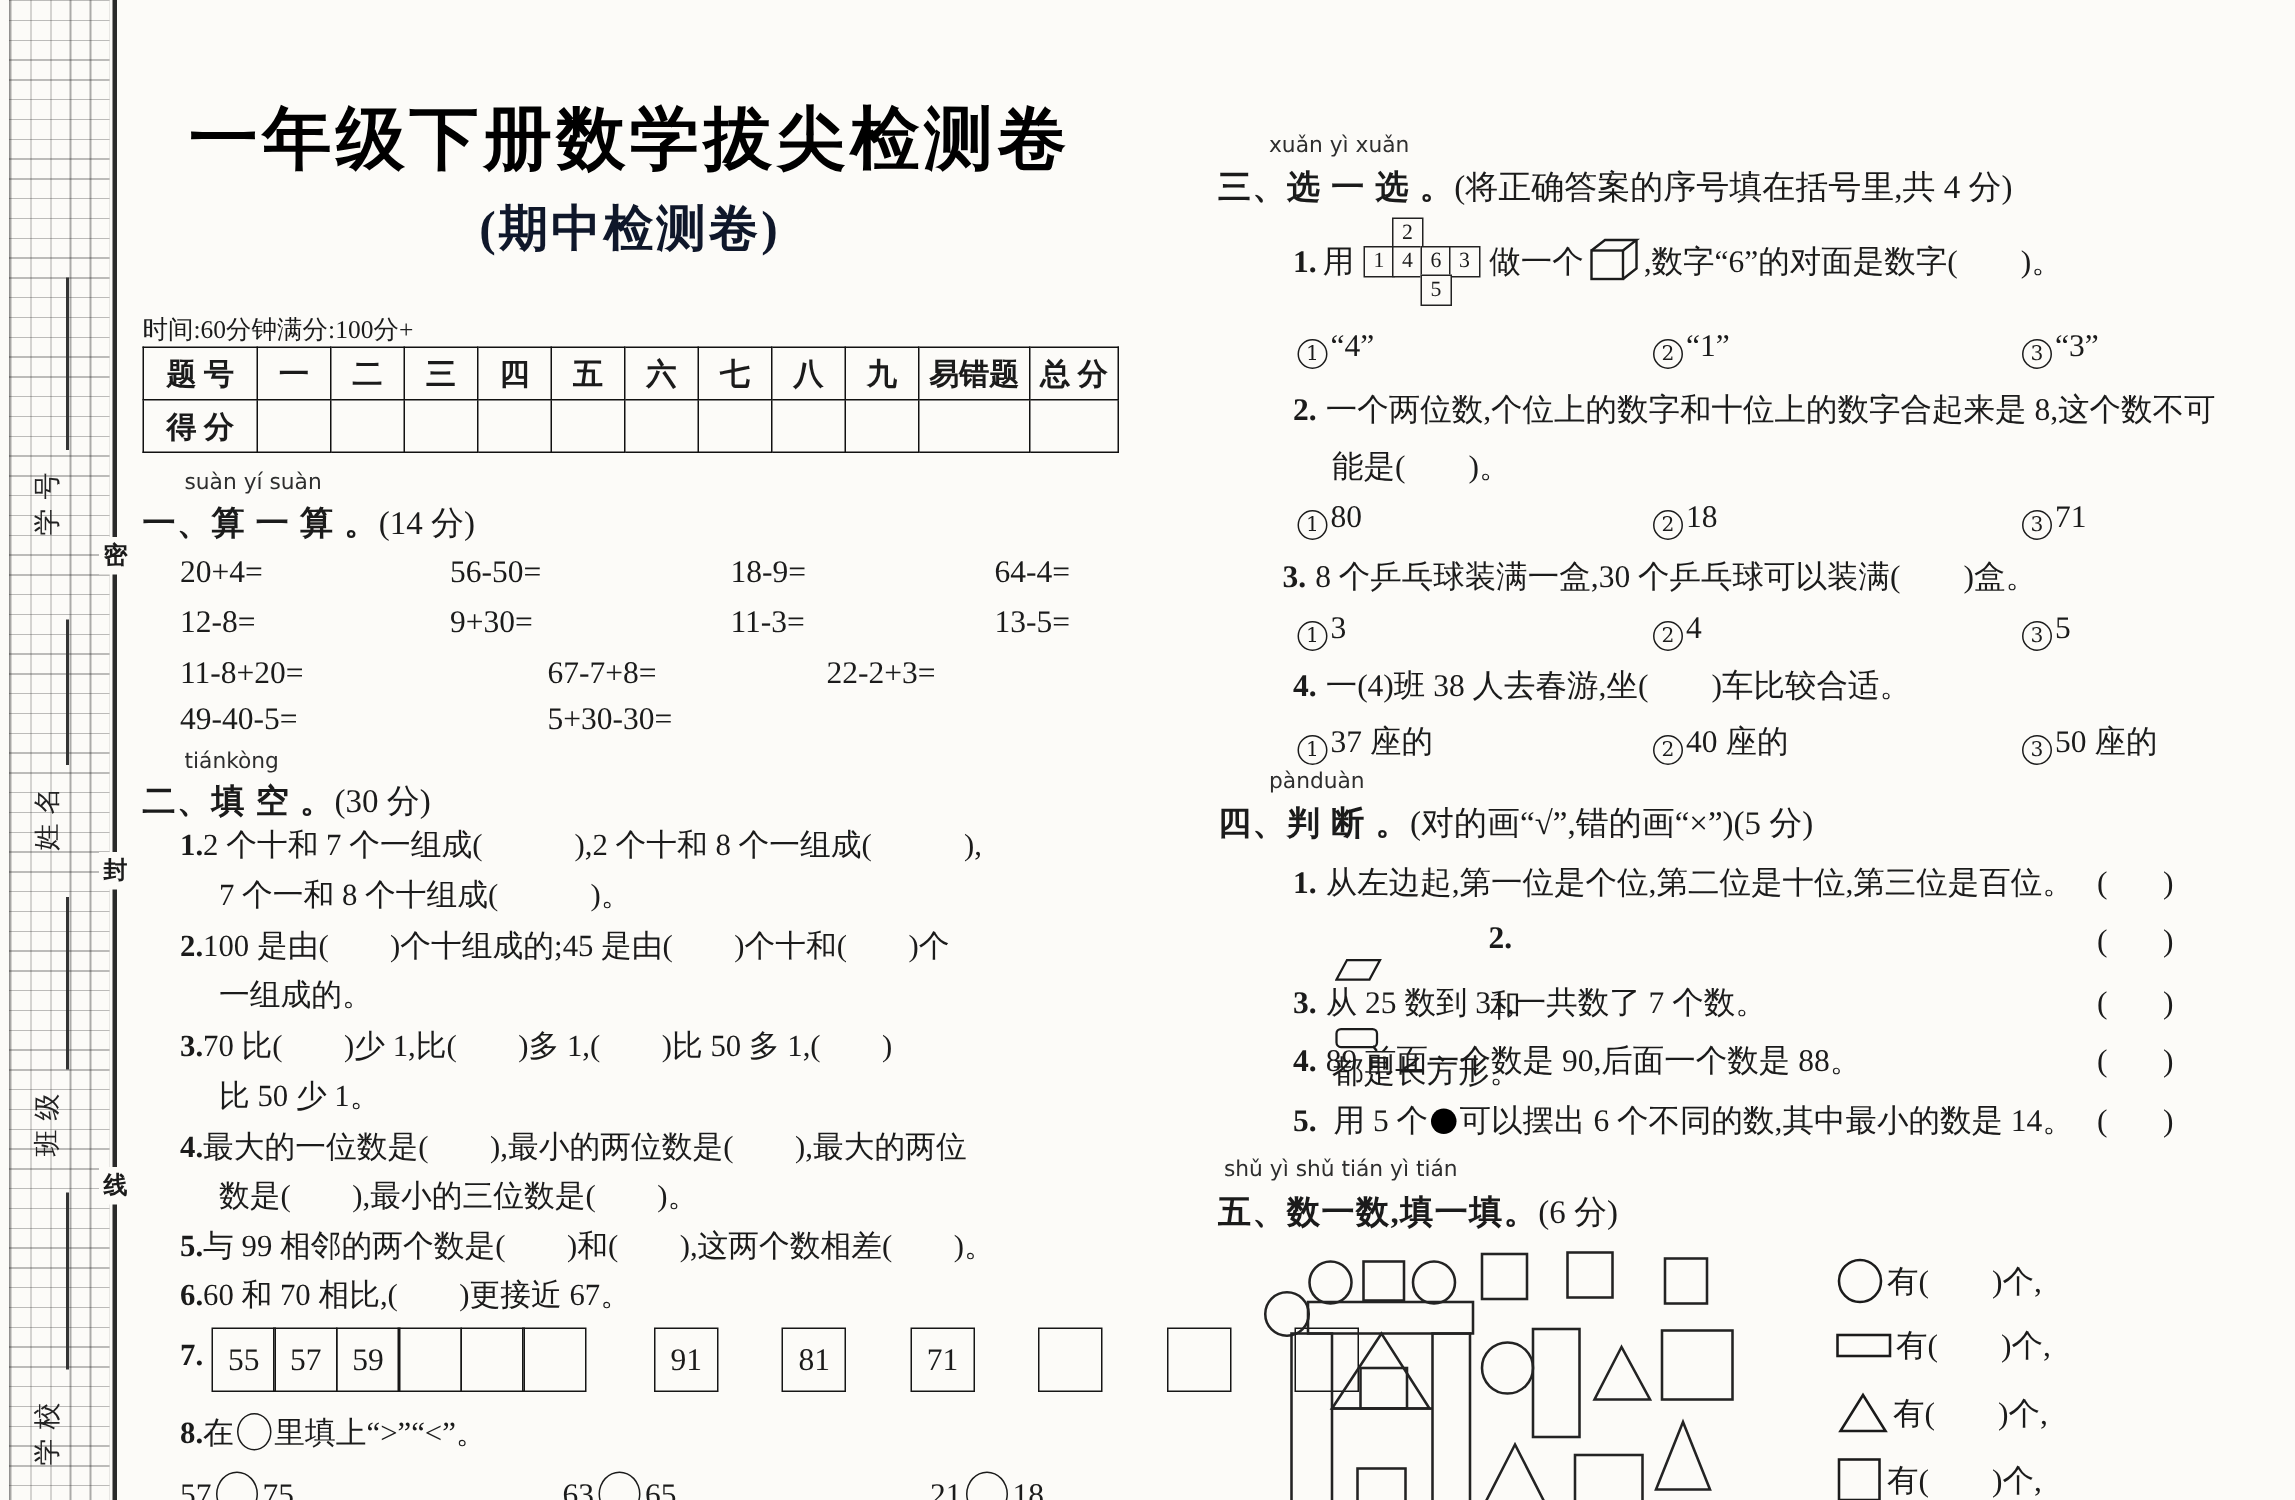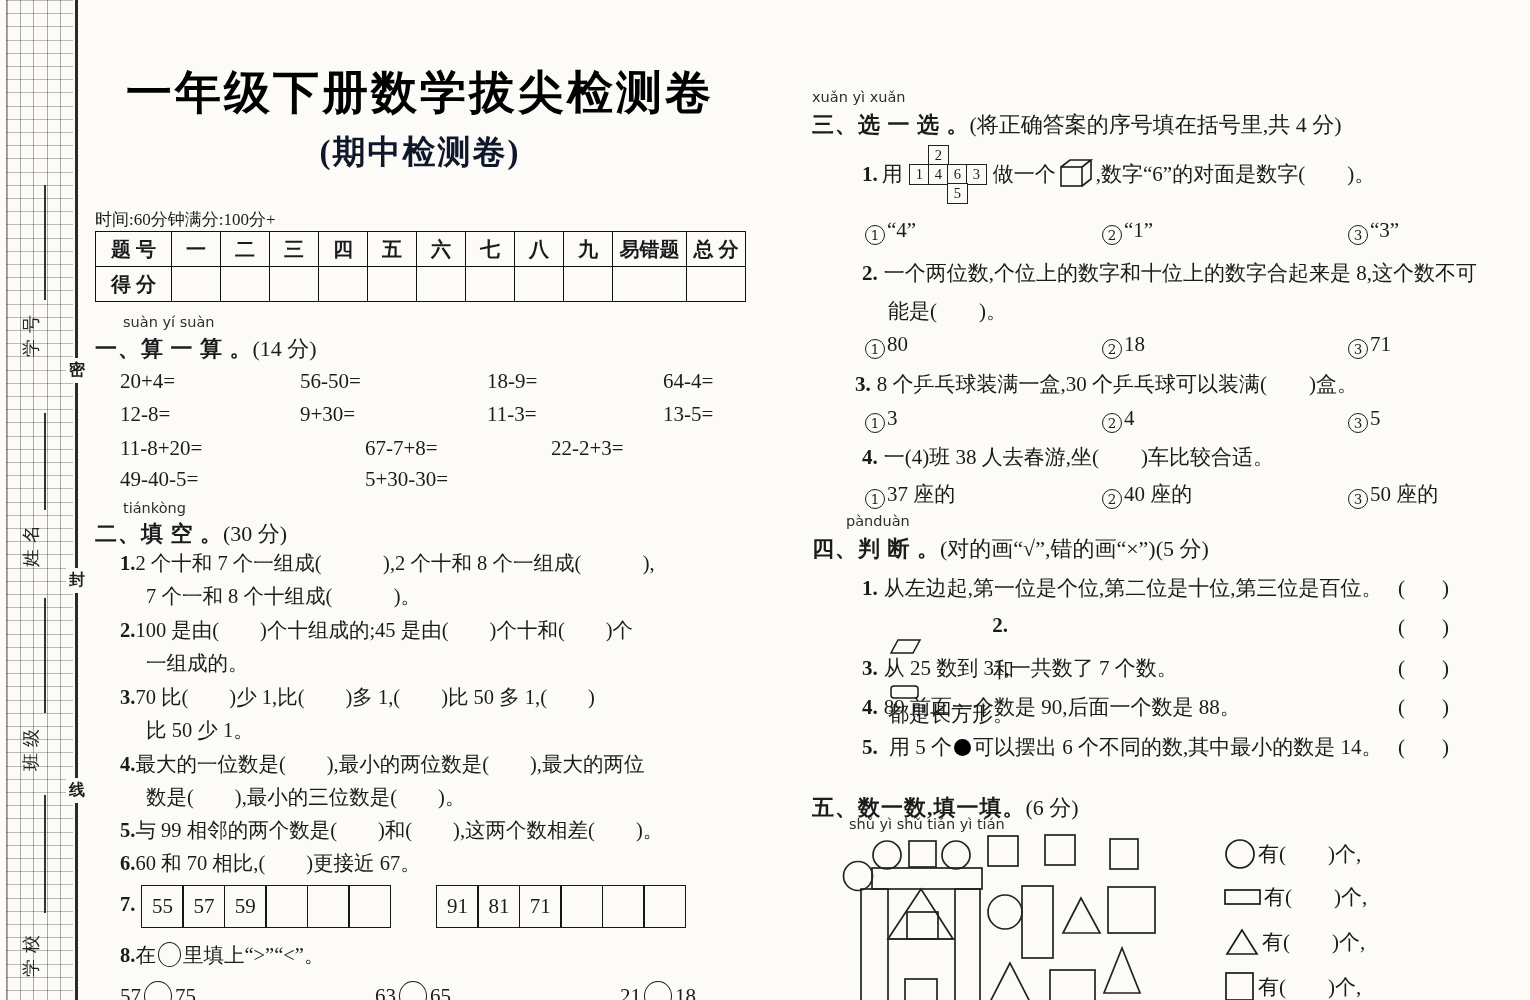--- a/index.html
+++ b/index.html
@@ -204,21 +204,21 @@
 
 <div class="abs fitem" style="top:893px;"><b class="qn">7.</b></div>
 <div class="abs strip" style="left:141px;top:885px;">
   <span class="cell">55</span>
     <span class="cell">57</span>
     <span class="cell">59</span>
     <span class="cell"></span>
     <span class="cell"></span>
     <span class="cell"></span>
 </div>
-<div class="abs strip" style="left:436px;top:885px;">
+<div class="abs strip" style="left:436px;top:885px;gap:44px;">
   <span class="cell">91</span>
     <span class="cell">81</span>
     <span class="cell">71</span>
     <span class="cell"></span>
     <span class="cell"></span>
     <span class="cell"></span>
 </div>
 
 <div class="abs fitem" style="top:941px;">
   <b class="qn">8.</b><span>在</span><span class="o-small"></span><span>里填上“&gt;”“&lt;”。</span>
@@ -226,21 +226,21 @@
 <div class="abs txt" style="left:120px;top:981px;">
   <span>57</span><span class="o-cmp"></span><span>75</span>
 </div>
 <div class="abs txt" style="left:375px;top:981px;">
   <span>63</span><span class="o-cmp"></span><span>65</span>
 </div>
 <div class="abs txt" style="left:620px;top:981px;">
   <span>21</span><span class="o-cmp"></span><span>18</span>
 </div>
 
-<div class="abs pinyin" style="left:812px;top:89px;">xuǎn yì xuǎn</div>
+<div class="abs pinyin" style="left:846px;top:89px;">xuǎn yì xuǎn</div>
 <div class="abs sec-head" style="left:812px;top:110px;">
   <b>三、选 一 选 。</b><span>(将正确答案的序号填在括号里,共 4 分)</span>
 </div>
 
 <div class="abs" style="left:862px;top:145px;display:flex;align-items:center;font-size:21px;white-space:nowrap;">
   <b class="qn" style="font-weight:800;margin-right:4px;">1.</b>
   <span>用</span>
   <span class="net">
     <span class="nc" style="left:19px;top:0;">2</span>
     <span class="nc" style="left:0;top:19px;">1</span>
@@ -312,21 +312,21 @@
 
 <div class="abs txt" style="left:862px;top:693px;"><b class="qn">4.</b><span>89 前面一个数是 90,后面一个数是 88。</span></div>
 <div class="abs judge-par" style="top:693px;">(　)</div>
 
 <div class="abs txt" style="left:862px;top:733px;">
   <b class="qn">5.</b>
   <span>用 5 个</span><span class="dot"></span><span>可以摆出 6 个不同的数,其中最小的数是 14。</span>
 </div>
 <div class="abs judge-par" style="top:733px;">(　)</div>
 
-<div class="abs pinyin" style="left:849px;top:772px;margin-top:44px;">shǔ yì shǔ  tián yì tián</div>
+<div class="abs pinyin" style="left:816px;top:772px;">shǔ yì shǔ  tián yì tián</div>
 <div class="abs sec-head" style="left:812px;top:793px;">
   <b>五、数一数,填一填。</b><span>(6 分)</span>
 </div>
 
 <svg class="abs" style="left:840px;top:828px;" width="330" height="172" viewBox="840 828 330 172">
   <g fill="none" stroke="#232323" stroke-width="1.7">
 
     <circle cx="858" cy="876" r="14.5"></circle>
     <circle cx="887" cy="855" r="14"></circle>
     <rect x="909" y="841" width="27" height="26"></rect>

